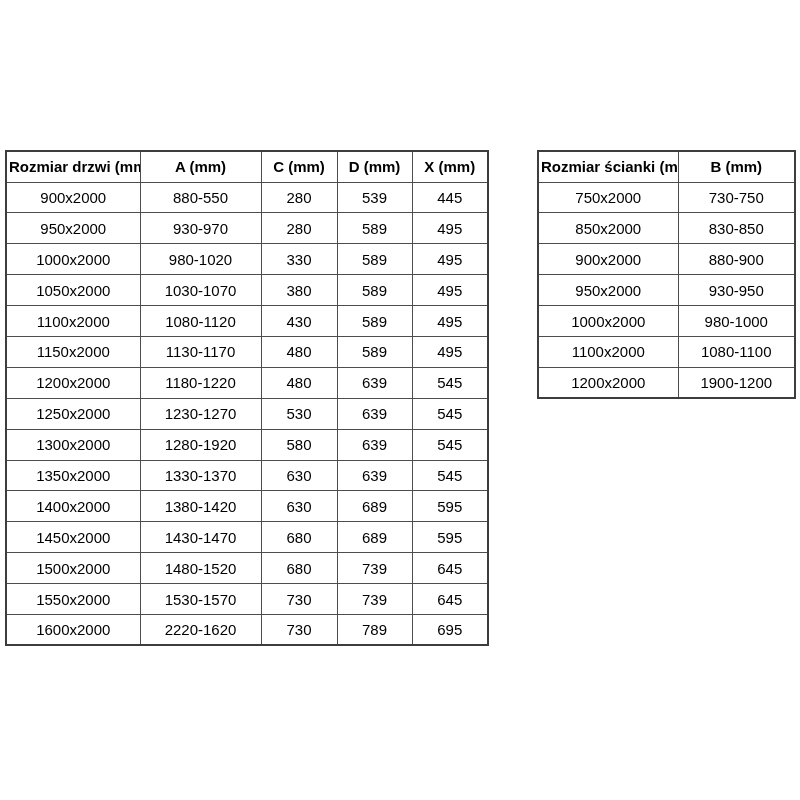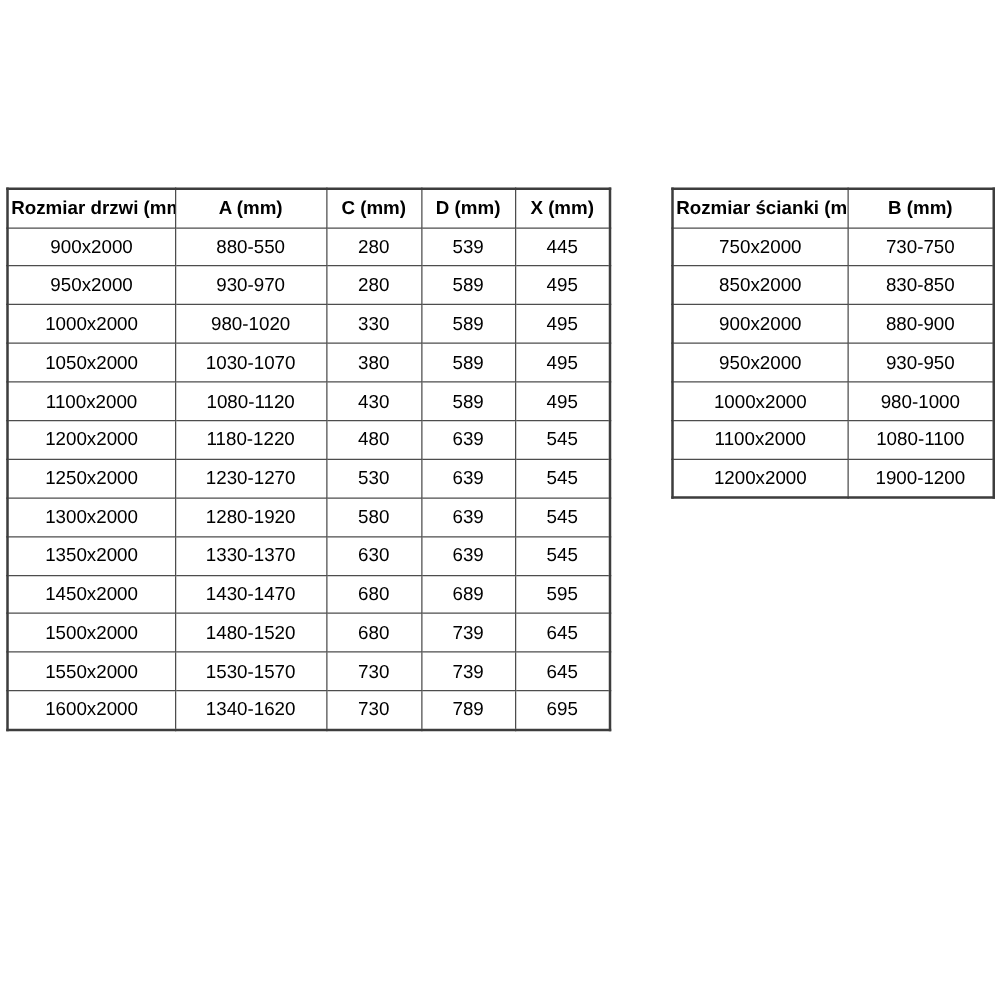--- a/index.html
+++ b/index.html
@@ -102,20 +102,27 @@
           <td>495</td>
         </tr>
         <tr>
           <td>1100x2000</td>
           <td>1080-1120</td>
           <td>430</td>
           <td>589</td>
           <td>495</td>
         </tr>
         <tr>
+          <td>1150x2000</td>
+          <td>1130-1170</td>
+          <td>480</td>
+          <td>589</td>
+          <td>495</td>
+        </tr>
+        <tr>
           <td>1200x2000</td>
           <td>1180-1220</td>
           <td>480</td>
           <td>639</td>
           <td>545</td>
         </tr>
         <tr>
           <td>1250x2000</td>
           <td>1230-1270</td>
           <td>530</td>
@@ -128,20 +135,27 @@
           <td>580</td>
           <td>639</td>
           <td>545</td>
         </tr>
         <tr>
           <td>1350x2000</td>
           <td>1330-1370</td>
           <td>630</td>
           <td>639</td>
           <td>545</td>
+        </tr>
+        <tr>
+          <td>1400x2000</td>
+          <td>1380-1420</td>
+          <td>630</td>
+          <td>689</td>
+          <td>595</td>
         </tr>
         <tr>
           <td>1450x2000</td>
           <td>1430-1470</td>
           <td>680</td>
           <td>689</td>
           <td>595</td>
         </tr>
         <tr>
           <td>1500x2000</td>
@@ -152,21 +166,21 @@
         </tr>
         <tr>
           <td>1550x2000</td>
           <td>1530-1570</td>
           <td>730</td>
           <td>739</td>
           <td>645</td>
         </tr>
         <tr>
           <td>1600x2000</td>
-          <td>1340-1620</td>
+          <td>2220-1620</td>
           <td>730</td>
           <td>789</td>
           <td>695</td>
         </tr>
       </tbody>
     </table>
 
   <table id="walls-table" class="spec-table">
     <colgroup>
       <col style="width:140px">

